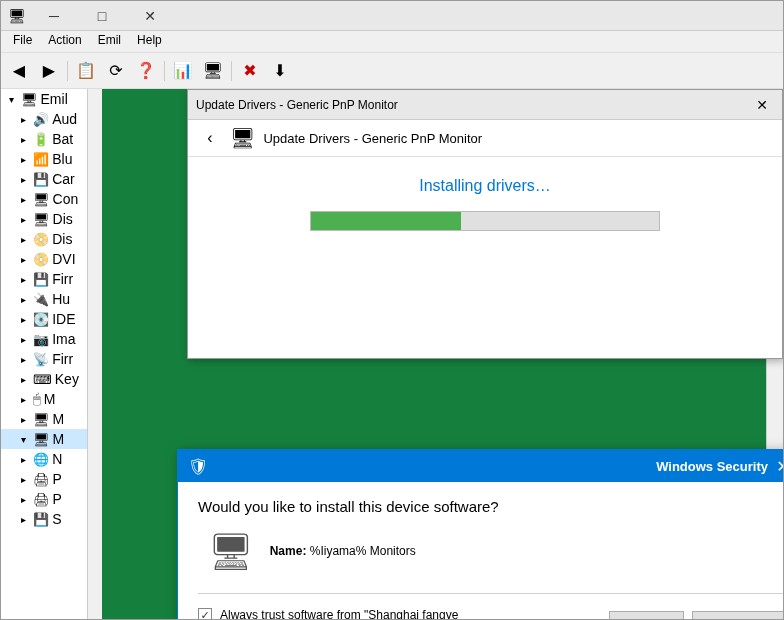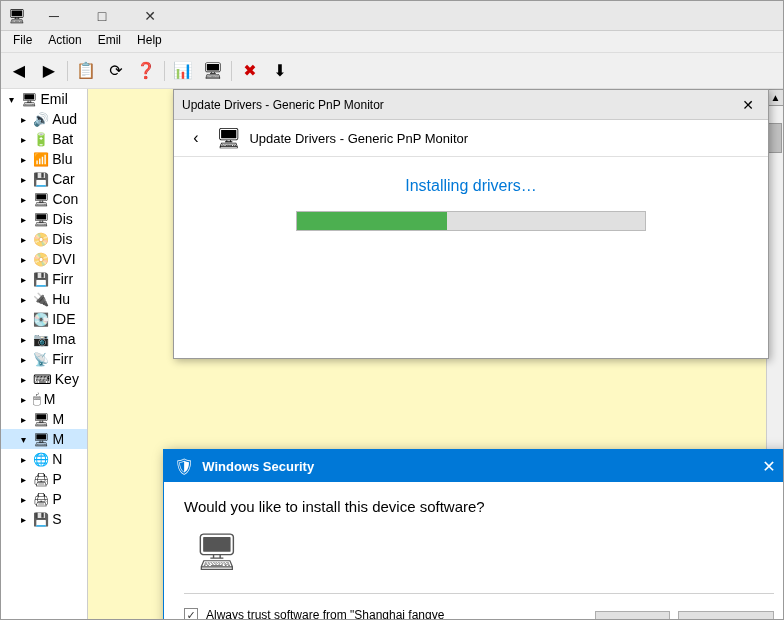--- a/index.html
+++ b/index.html
@@ -312,20 +312,21 @@
       color: #fff;
       font-size: 16px;
       margin-right: 8px;
     }
 
     .security-titlebar-text {
       color: #fff;
       font-size: 13px;
       font-weight: 600;
       flex: 1;
+      text-align: right;
     }
 
     .security-titlebar-close {
       color: #fff;
       background: transparent;
       border: none;
       cursor: pointer;
       font-size: 16px;
       width: 30px;
       height: 30px;
@@ -575,21 +576,21 @@
         <span class="item-icon">🖨</span>
         <span class="item-label">P</span>
       </div>
       <div class="tree-item" style="padding-left:20px">
         <span class="arrow">▸</span>
         <span class="item-icon">💾</span>
         <span class="item-label">S</span>
       </div>
     </div>
 
-    <div style="flex:1; position:relative; background:#fef9c3;">
+    <div style="flex:1; position:relative; background:#15803d;margin-left:14px;">
 
       <div class="update-dialog">
 
         <div class="update-titlebar">
           <span style="font-size:12px;color:#000;flex:1;">Update Drivers - Generic PnP Monitor</span>
           <button class="update-titlebar-close">✕</button>
         </div>
 
         <div class="update-nav">
           <button class="update-nav-back">‹</button>
@@ -612,20 +613,24 @@
           <span class="security-titlebar-text">Windows Security</span>
           <button class="security-titlebar-close">✕</button>
         </div>
 
         <div class="security-body">
           <div class="security-question">Would you like to install this device software?</div>
 
           <div class="security-device-info">
             <div class="security-device-icon">🖥</div>
             <div class="security-device-text">
+              <div>
+                <span style="font-weight:600;">Name: </span>
+                <span>%Iiyama% Monitors</span>
+              </div>
             </div>
           </div>
 
           <div class="security-sep-line"></div>
 
           <div class="security-actions">
             <div class="security-checkbox-area">
               <div class="security-checkbox">
                 <span class="security-checkbox-check">✓</span>
               </div>

